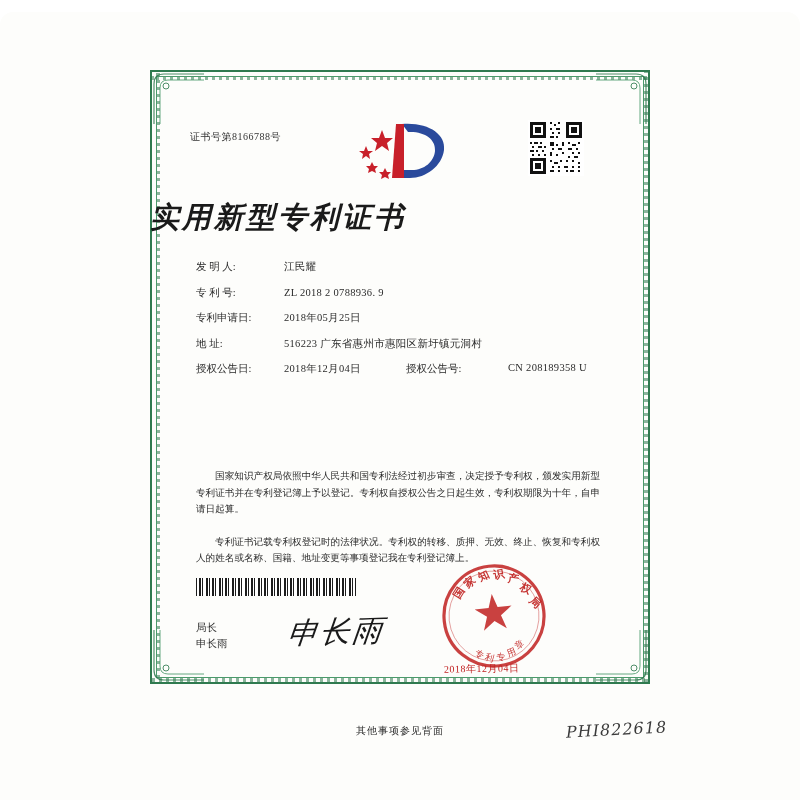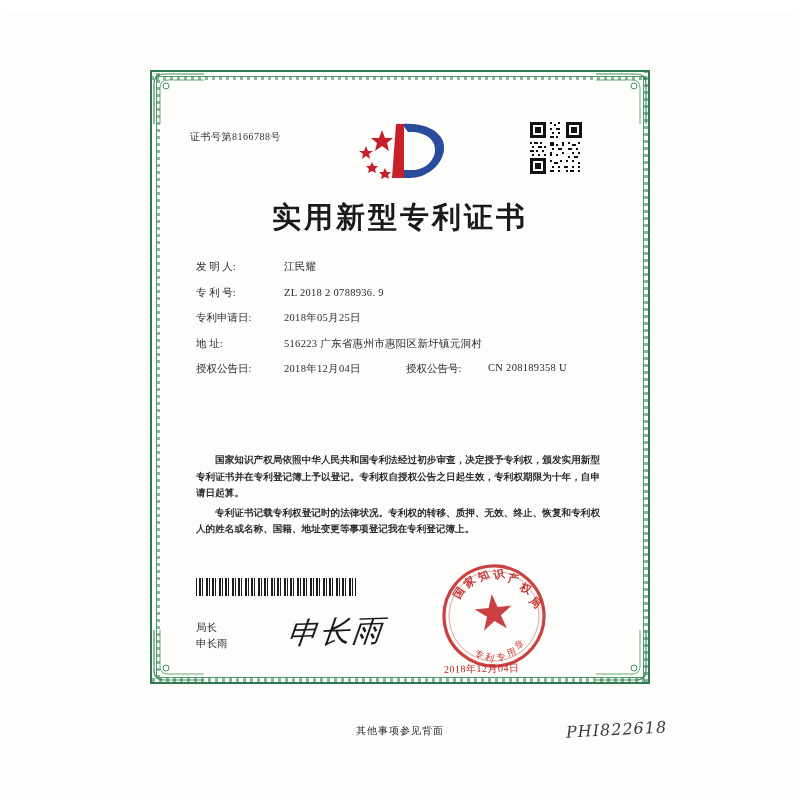--- a/index.html
+++ b/index.html
@@ -108,26 +108,26 @@
     letter-spacing: .5px;
     color: #333;
     font-family: "Liberation Serif", serif;
   }
 
   .main-title {
     position: absolute;
     left: 150px;
     top: 186px;
     width: 500px;
-    text-align: center;
     font-size: 29px;
     font-weight: bold;
     letter-spacing: 3px;
     color: #1a1a1a;
     font-family: "DejaVu Serif", serif;
+    font-style: italic;
   }
 
   .fields {
     position: absolute;
     left: 196px;
     top: 248px;
     width: 420px;
     font-size: 10.5px;
     color: #2b2b2b;
   }
@@ -147,34 +147,34 @@
     letter-spacing: .3px;
   }
 
   .grant-row {
     display: flex;
     align-items: baseline;
     margin-bottom: 11.5px;
   }
   .grant-left { width: 210px; display:flex; }
   .grant-left .field-label { width: 88px; flex: 0 0 88px; }
-  .grant-right { display:flex; }
+  .grant-right { display:flex;gap:20px; }
   .grant-right .field-label { width: 82px; flex: 0 0 82px; }
 
   .body-text {
     position: absolute;
     left: 196px;
     top: 440px;
     width: 404px;
     font-size: 9.6px;
     line-height: 16.5px;
     color: #2b2b2b;
     text-align: justify;
   }
-  .body-text p { margin: 0 0 3px 0; text-indent: 19px; font-weight: bold; }
+  .body-text p { margin: 16px 0 3px 0; text-indent: 19px; }
 
   
   .barcode {
     position: absolute;
     left: 196px;
     top: 566px;
     width: 160px;
     height: 18px;
     background-image: repeating-linear-gradient(90deg,
       #1c1c1c 0 1px, #ffffff 1px 3px, #1c1c1c 3px 5px, #ffffff 5px 6px,

